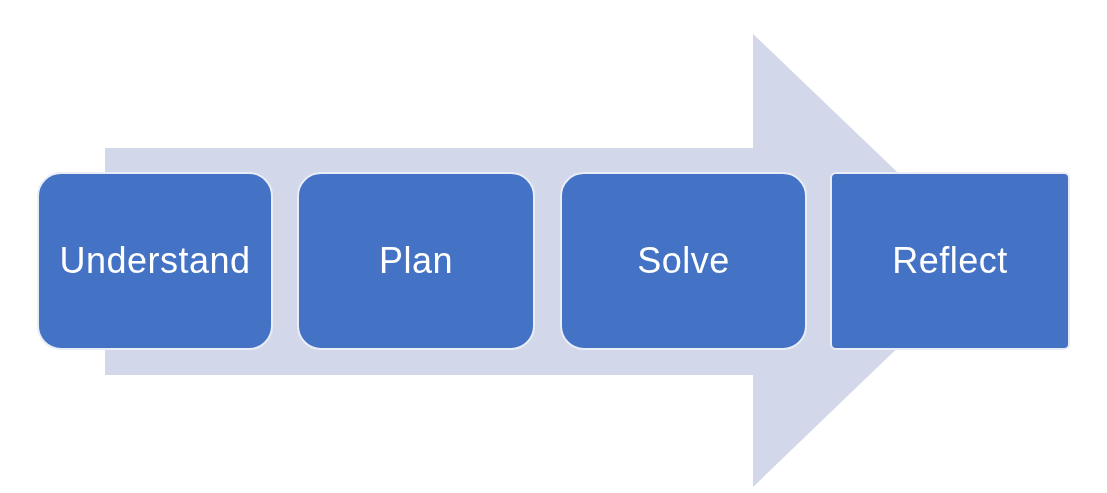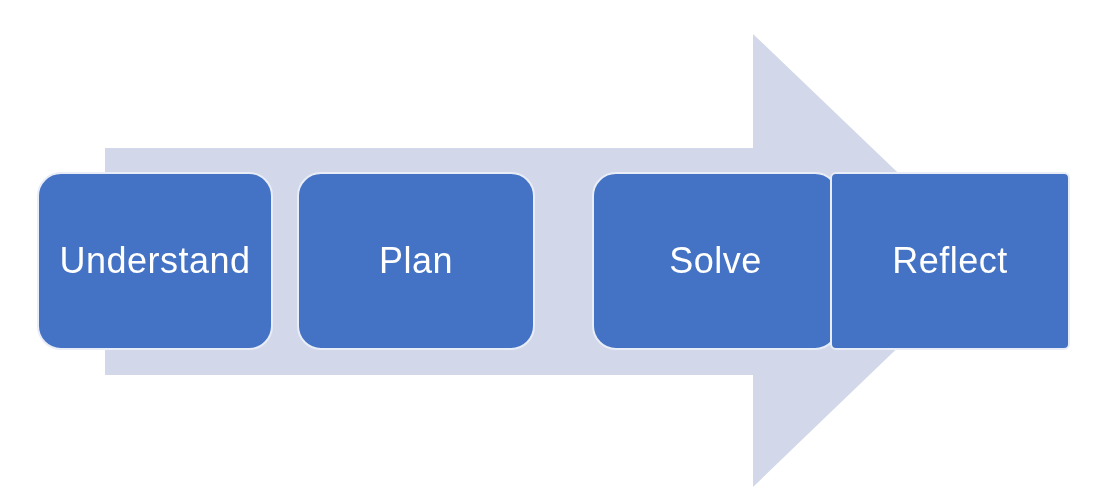--- a/index.html
+++ b/index.html
@@ -44,21 +44,21 @@
   }
   .step-label {
     color: var(--label-color);
     font-size: 36px;
     font-weight: 400;
     letter-spacing: 0.5px;
     white-space: nowrap;
   }
   .step-1 { left: 37px;  width: 236px; }
   .step-2 { left: 297px; width: 238px; }
-  .step-3 { left: 560px; width: 247px; margin-left: 32px; }
+  .step-3 { left: 560px; width: 247px; }
   .step-4 { left: 830px; width: 240px; border-radius: 6px; }
 </style>
 </head>
 <body>
 
 <div class="canvas">
 
   <svg class="arrow-svg" viewBox="0 0 1107 493" aria-hidden="true">
     <polygon points="105,148 753,148 753,34 989,260 753,487 753,375 105,375" style="fill: var(--arrow-fill); stroke: none;"></polygon>
   </svg>

